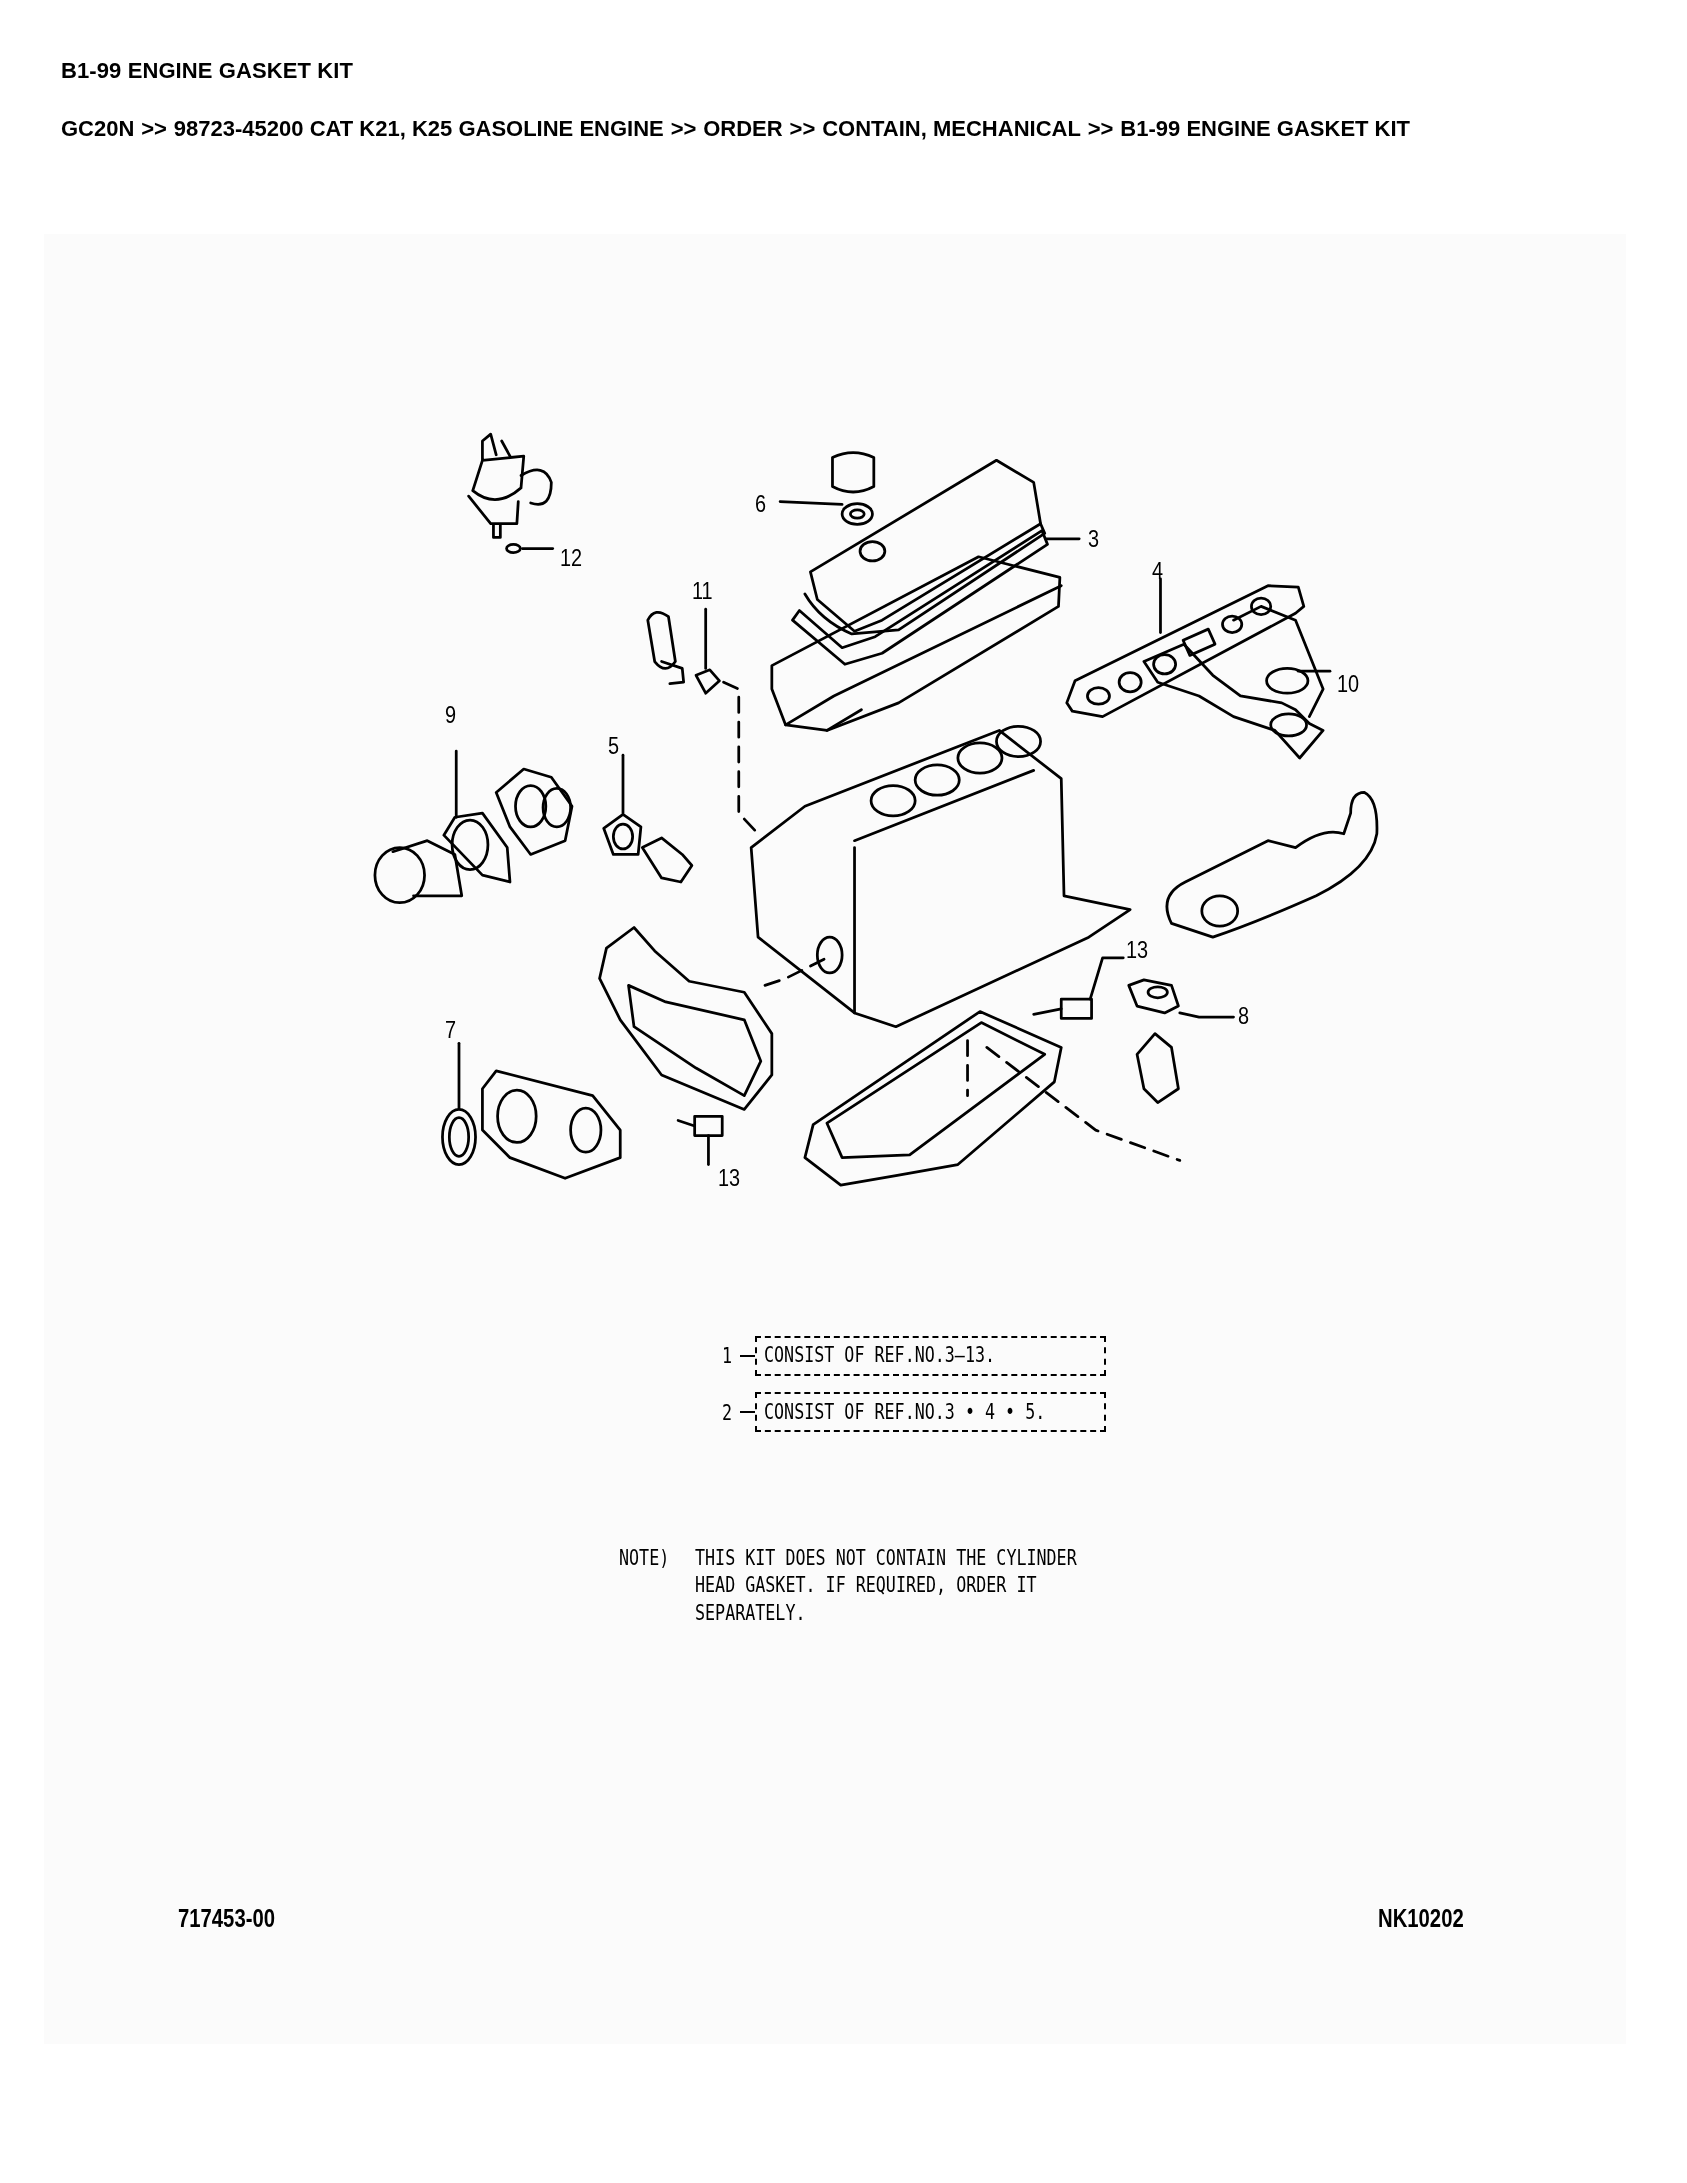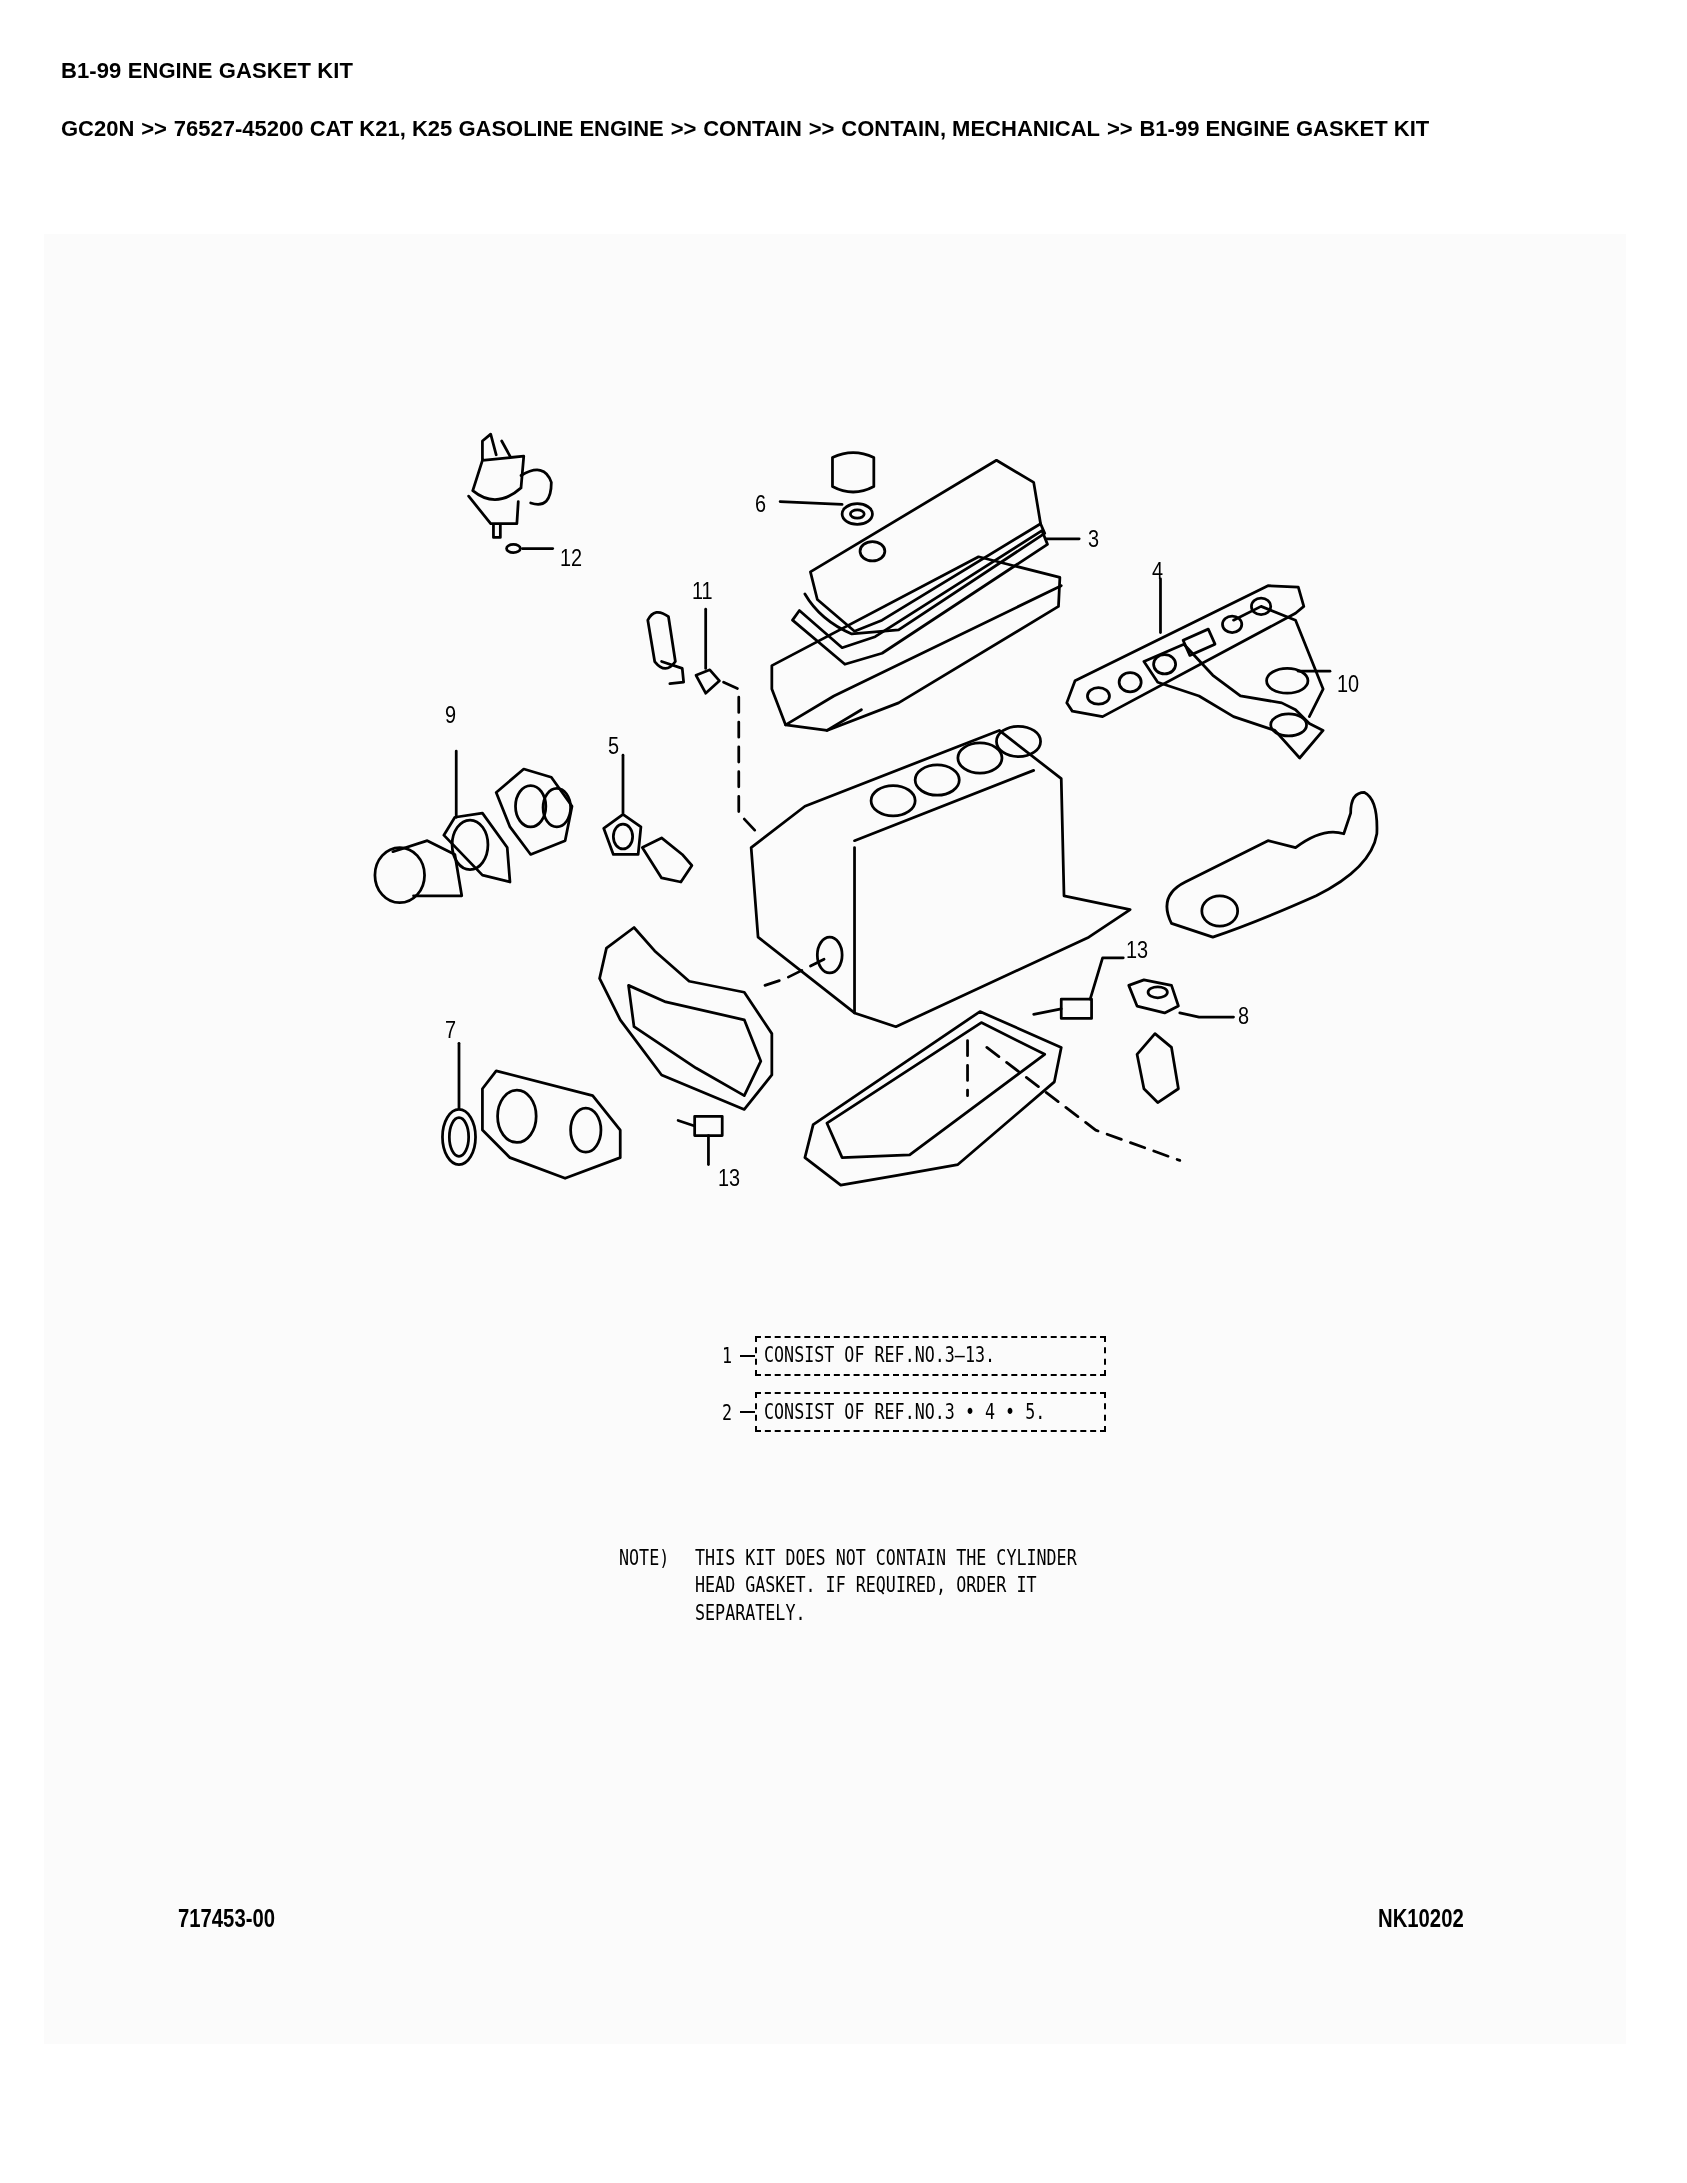--- a/index.html
+++ b/index.html
@@ -15,21 +15,21 @@
   .mono { position:absolute; font-family:"DejaVu Sans Mono", monospace; font-size:21.4px; transform:scaleX(0.78); transform-origin:left top; white-space:pre; line-height:1.28; }
   .kitbox { position:absolute; border:2.1px dashed #000; height:36px; }
   .footer { position:absolute; font-size:26px; font-weight:bold; transform:scaleX(0.78); transform-origin:left top; }
 </style>
 </head>
 <body>
 
 <div class="title">B1-99 ENGINE GASKET KIT</div>
 
 <div class="breadcrumb">
-  <span>GC20N</span><span class="sep">&gt;&gt;</span><span>76527-45200 CAT K21, K25 GASOLINE ENGINE</span><span class="sep">&gt;&gt;</span><span>CONTAIN</span><span class="sep">&gt;&gt;</span><span>CONTAIN, MECHANICAL</span><span class="sep">&gt;&gt;</span><span>B1-99 ENGINE GASKET KIT</span>
+  <span>GC20N</span><span class="sep">&gt;&gt;</span><span>98723-45200 CAT K21, K25 GASOLINE ENGINE</span><span class="sep">&gt;&gt;</span><span>ORDER</span><span class="sep">&gt;&gt;</span><span>CONTAIN, MECHANICAL</span><span class="sep">&gt;&gt;</span><span>B1-99 ENGINE GASKET KIT</span>
 </div>
 
 <div class="panel"></div>
 
 <svg class="art" viewBox="0 0 2448 3168">
 
   <g>
     <path d="M686 712 L700 668 L760 662 L756 708 M686 712 Q720 740 756 708 M700 668 L700 640 L712 630 L720 660 M728 640 L740 662 M680 720 L712 760 L750 760 L752 728 M716 760 L716 780 L726 780 L726 760"></path>
     <path d="M756 690 Q790 670 800 700 Q800 740 770 730"></path>
     <ellipse cx="745" cy="796" rx="10" ry="6"></ellipse>

